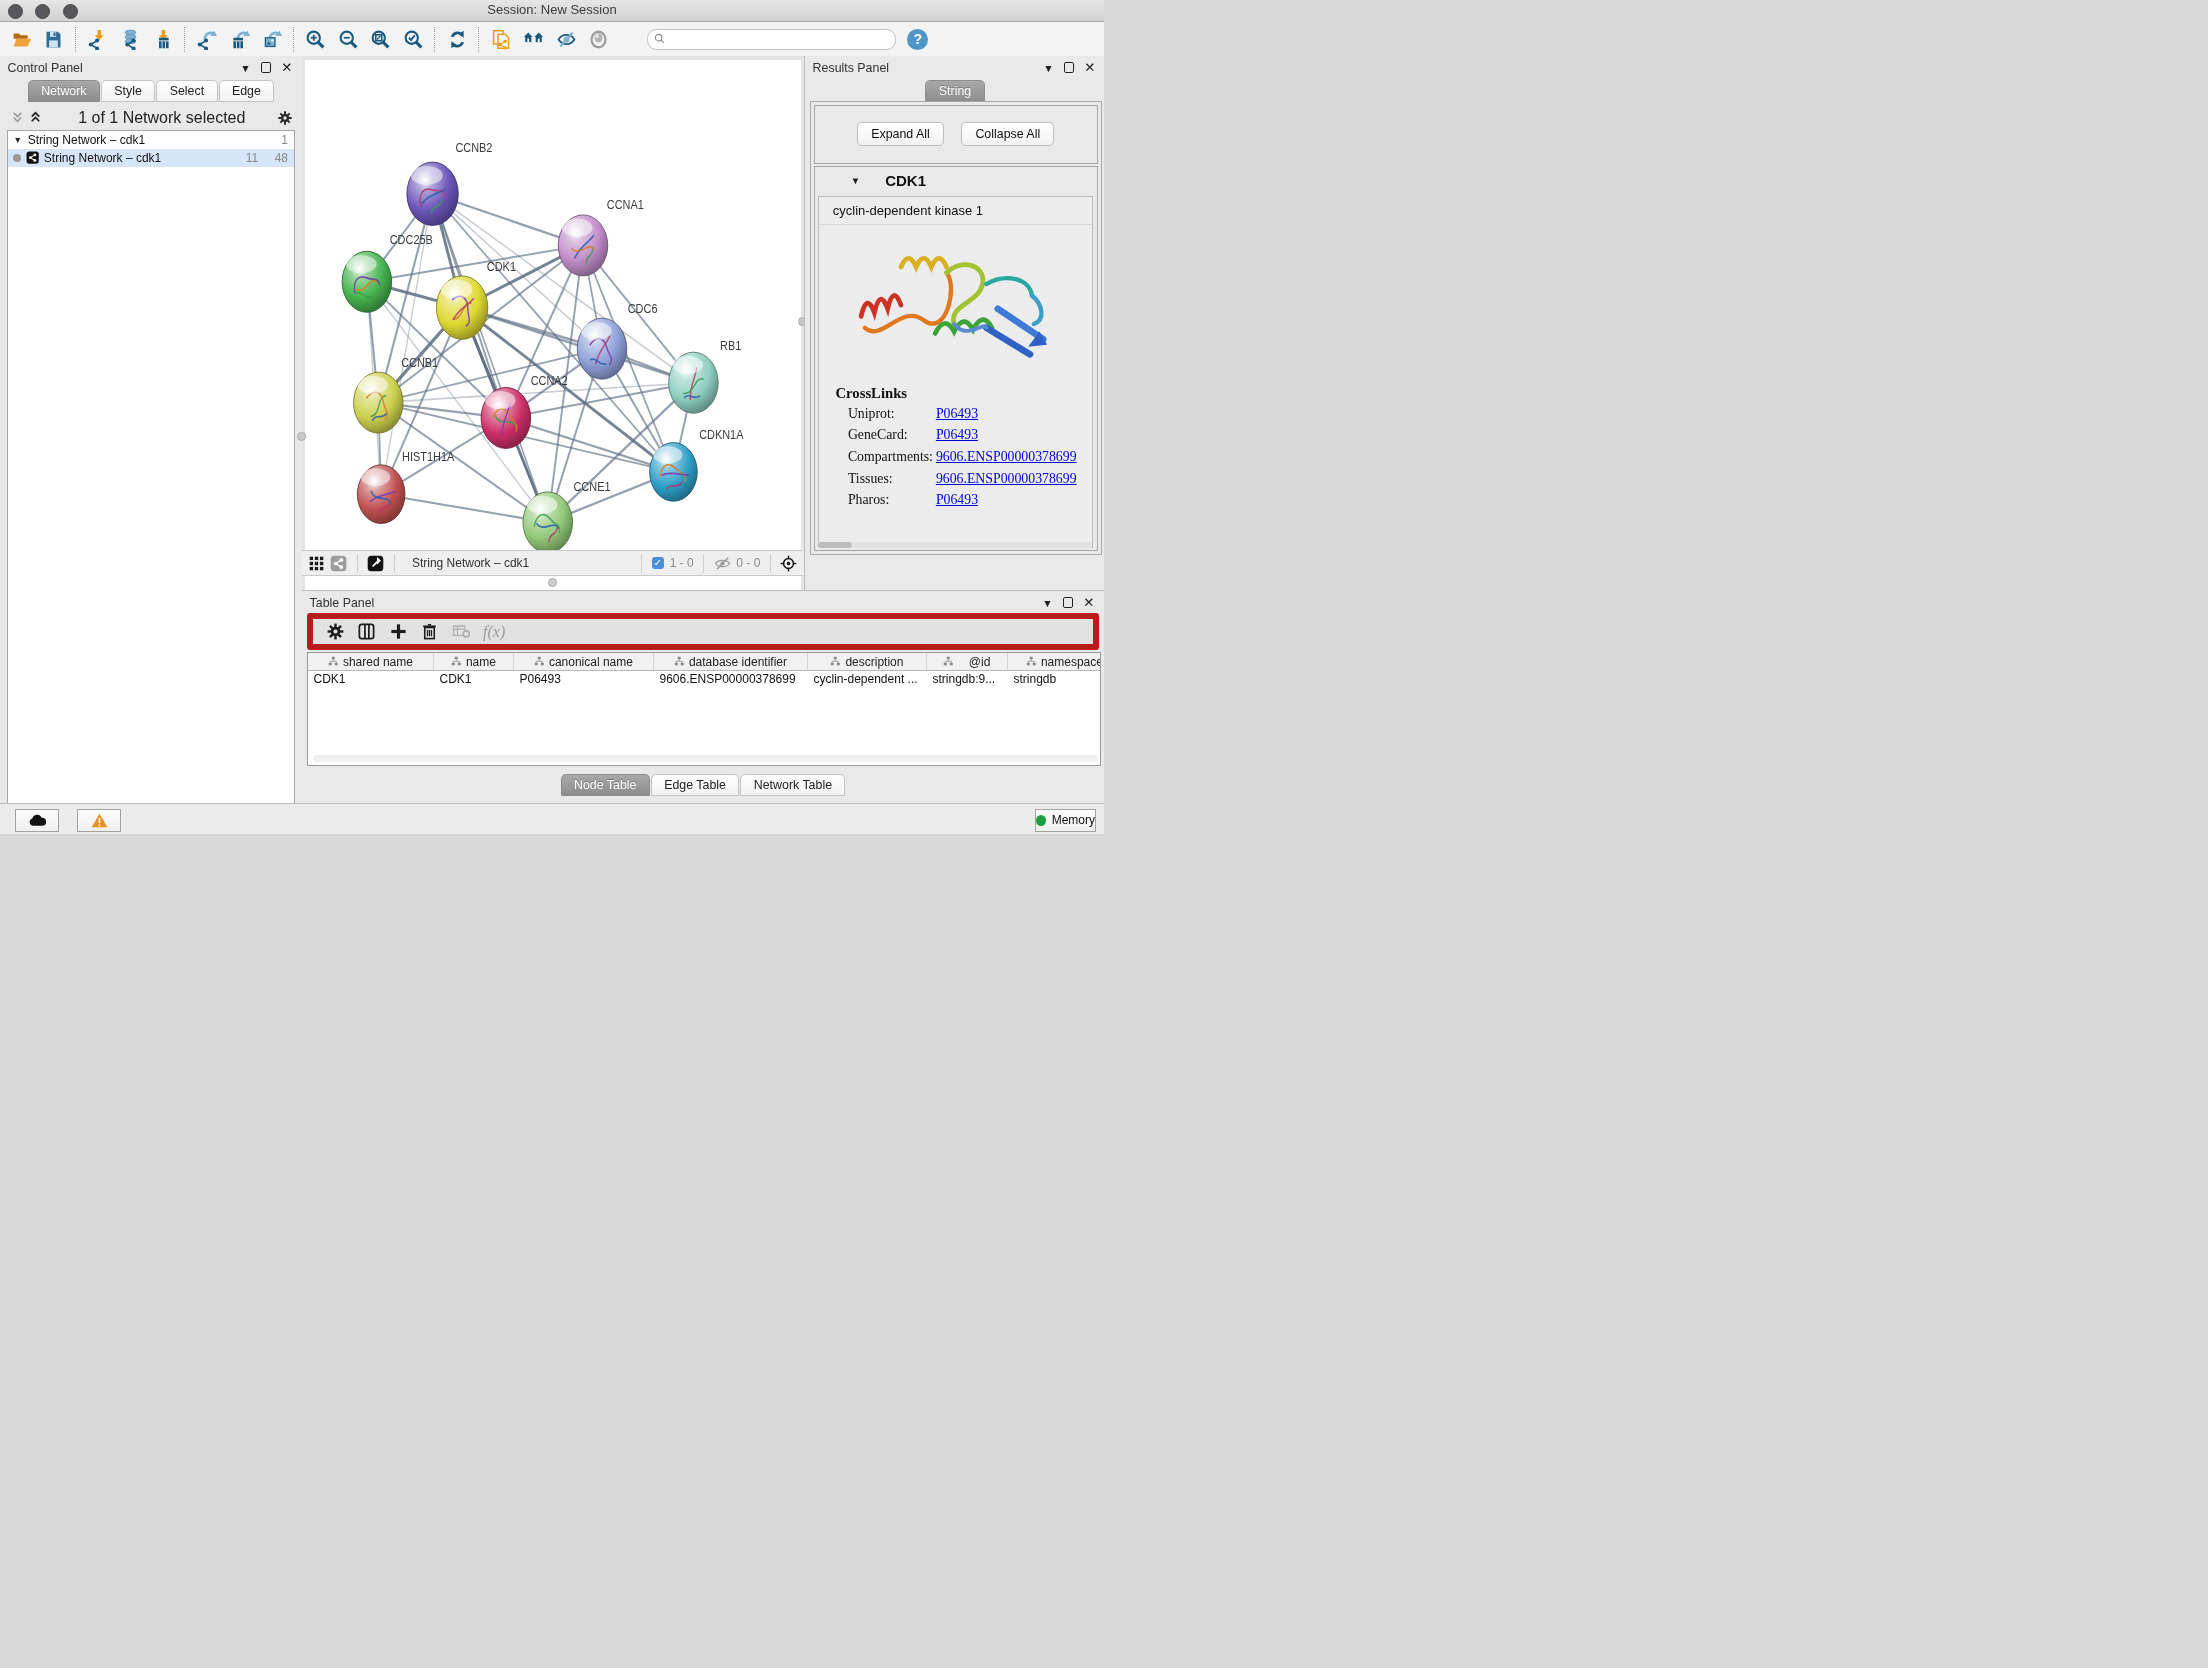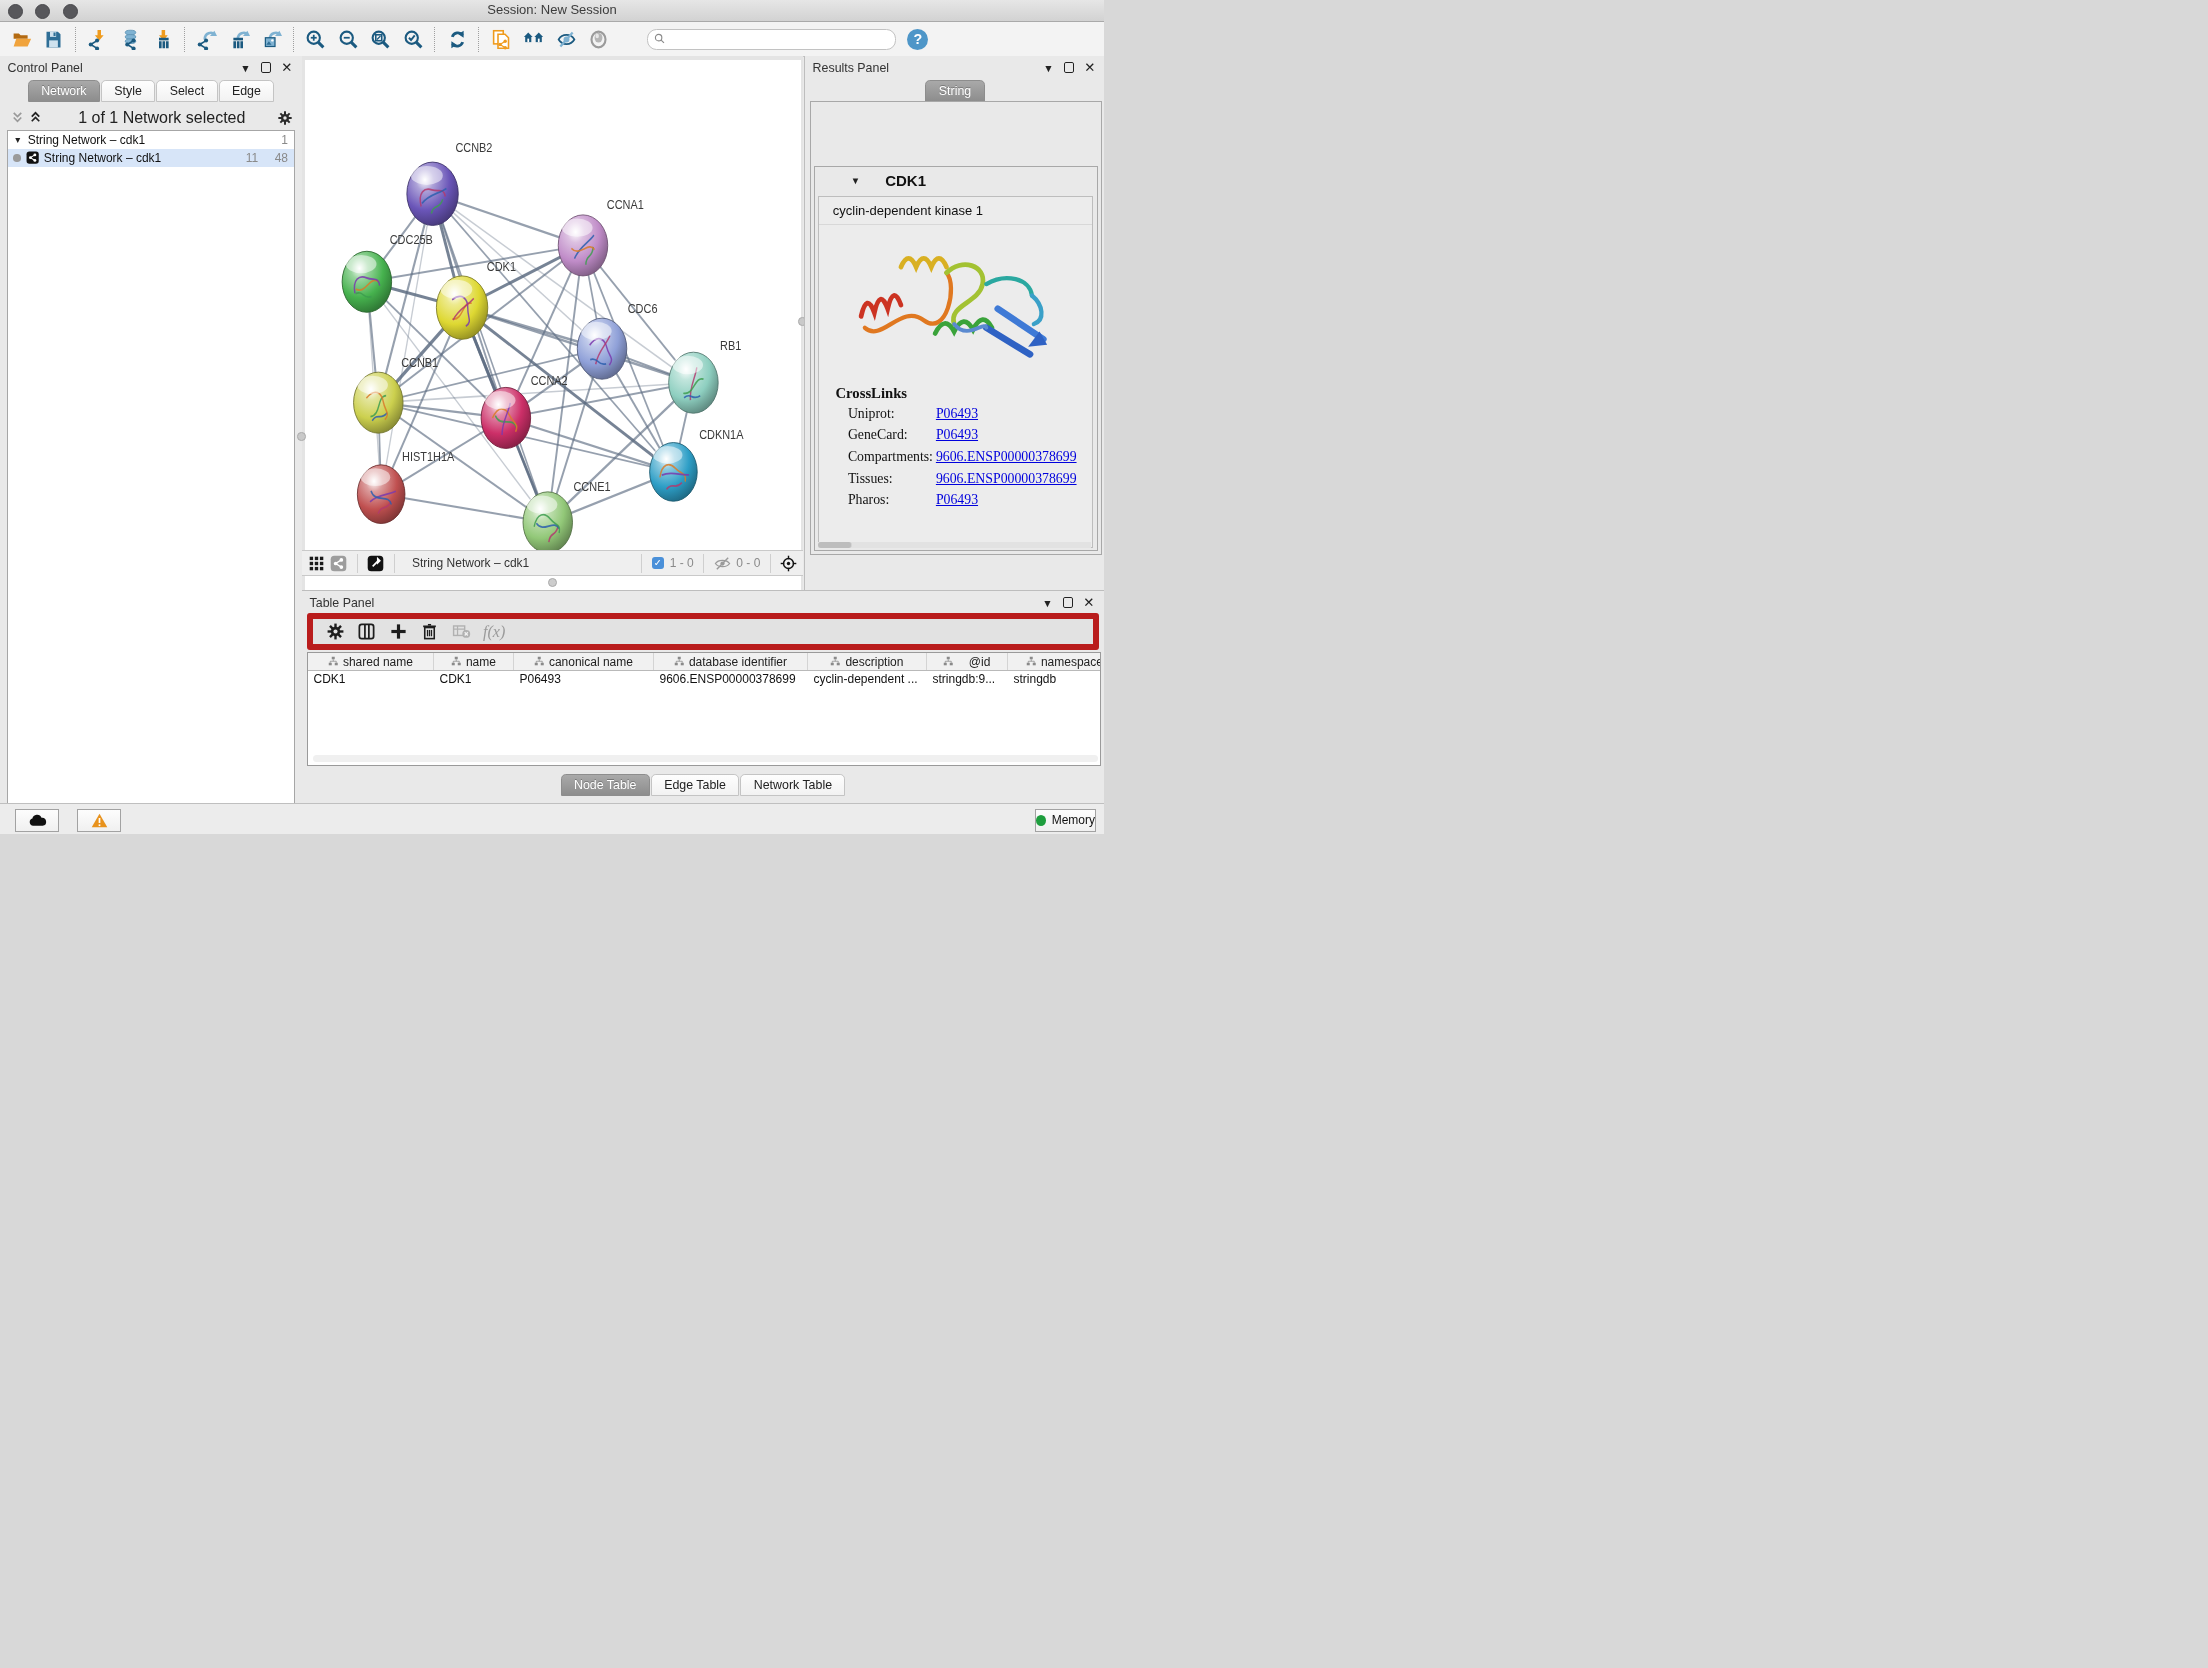--- a/index.html
+++ b/index.html
@@ -686,20 +686,24 @@
       <span class="wicon">▼</span>
       <span class="wicon box">
           <span class="maxbox"></span>
         </span>
       <span class="wicon" style="font-weight:bold;font-size:13.3px;">✕</span>
     </div>
     <div id="rp-tab" class="tabstrip">
       <span class="tab sel">String</span>
     </div>
     <div class="rp-outer">
+      <div class="rp-btnbox">
+        <span class="rbtn">Expand All</span>
+        <span class="rbtn">Collapse All</span>
+      </div>
       <div class="cdk1box">
         <div class="cdk1head">
           <span class="tri" style="font-size:9.5px;">▼</span>
           <span class="nm">CDK1</span>
         </div>
         <div class="cdk1inner">
           <div class="descrow">cyclin-dependent kinase 1</div>
           <div class="proteinwrap">
             <svg width="224" height="152" viewBox="0 0 236 160">
               <g fill="none" stroke-linecap="round">

